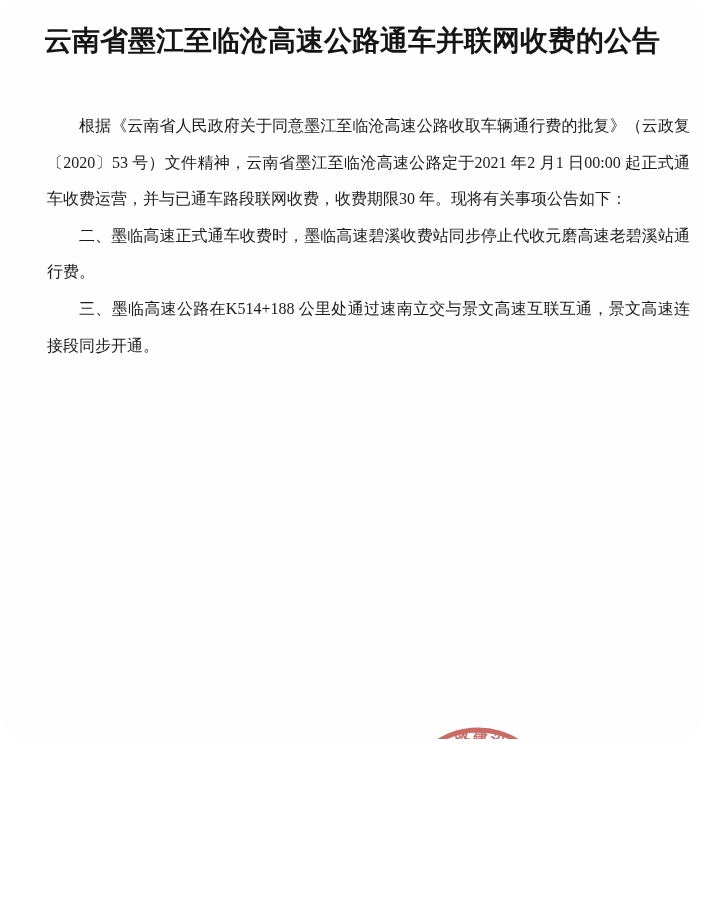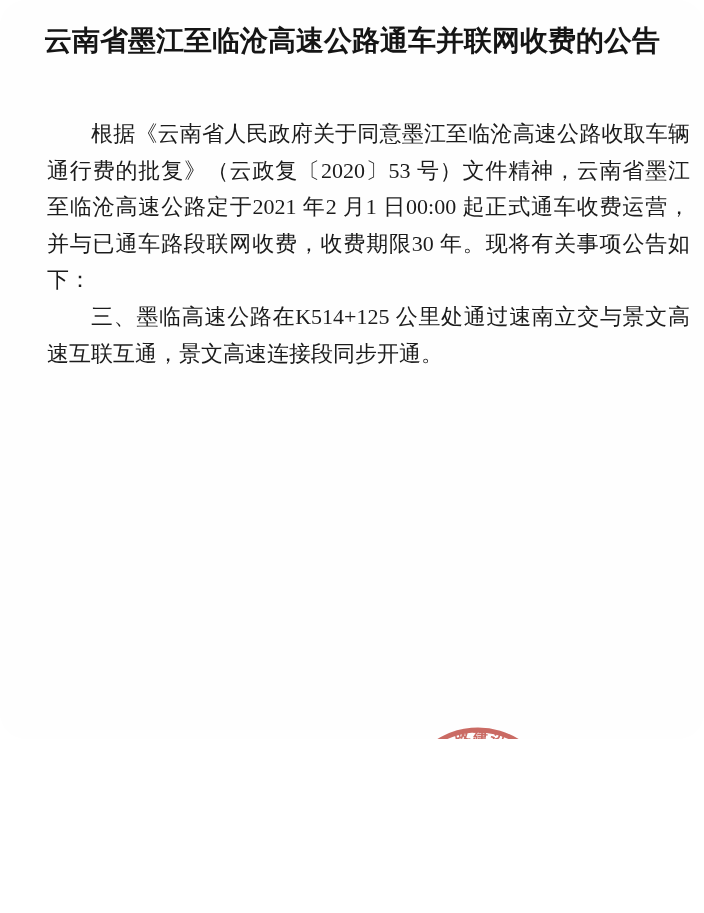--- a/index.html
+++ b/index.html
@@ -21,24 +21,24 @@
     margin: 0;
     font-size: 28px;
     font-weight: bold;
     text-align: center;
     letter-spacing: 0px;
     white-space: nowrap;
     color: #151515;
   }
   .body {
     position: absolute;
-    top: 116px;
+    top: 108px;
     left: 47px;
     width: 643px;
-    font-size: 22px;
+    font-size: 16px;
     line-height: 36.6px;
     text-align: justify;
   }
   .body p {
     margin: 0;
     text-indent: 2em;
   }
   .sign-block {
     position: absolute;
     top: 794px;
@@ -96,21 +96,22 @@
 </style>
 </head>
 <body>
 
 <div class="page">
 
   <h1 class="title">云南省墨江至临沧高速公路通车并联网收费的公告</h1>
 
   <div class="body">
     <p>根据《云南省人民政府关于同意墨江至临沧高速公路收取车辆通行费的批复》（云政复〔2020〕53 号）文件精神，云南省墨江至临沧高速公路定于2021 年2 月1 日00:00 起正式通车收费运营，并与已通车路段联网收费，收费期限30 年。现将有关事项公告如下：</p>
-    <p>三、墨临高速公路在K514+125 公里处通过速南立交与景文高速互联互通，景文高速连接段同步开通。</p>
+    <p>二、墨临高速正式通车收费时，墨临高速碧溪收费站同步停止代收元磨高速老碧溪站通行费。</p>
+    <p>三、墨临高速公路在K514+188 公里处通过速南立交与景文高速互联互通，景文高速连接段同步开通。</p>
   </div>
 
   <div class="sign-block">
     <div class="sign-company">云南玉临高速公路建设有限责任公司</div>
     <div class="sign-date">2021 年1 月24 日</div>
   </div>
 
   <svg class="seal" viewBox="0 0 160 160" xmlns="http://www.w3.org/2000/svg">
     <g transform="rotate(-5 79 79)">
       <circle cx="79" cy="79" r="75" fill="none" stroke="#c04a42" stroke-width="5"></circle>

